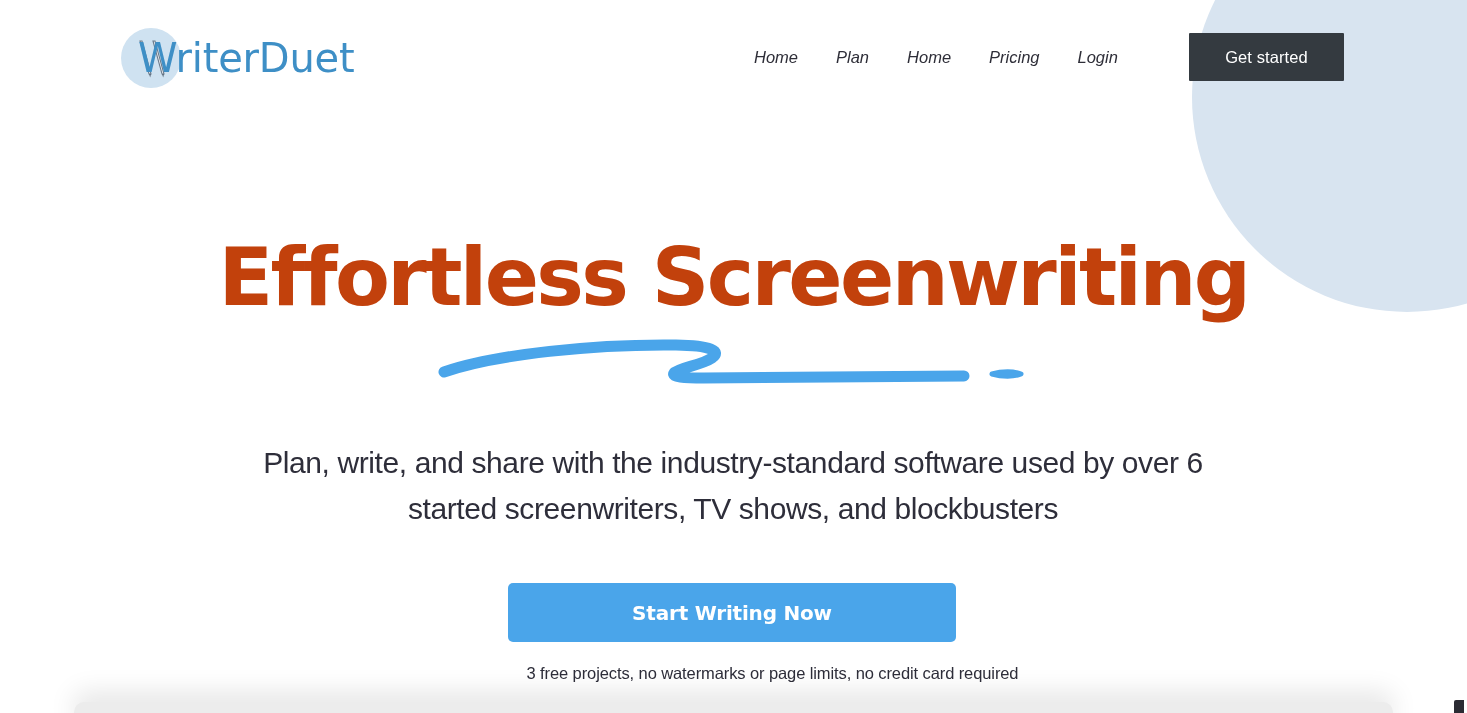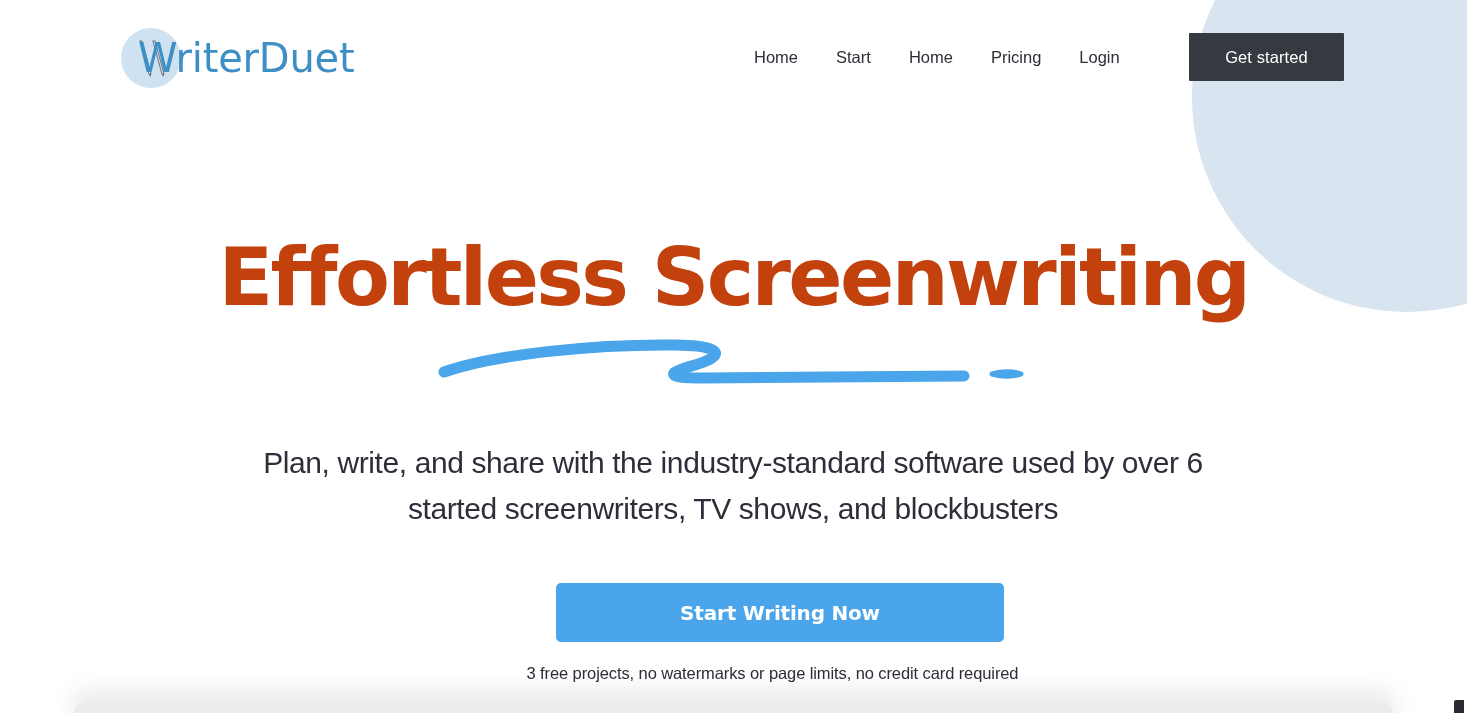--- a/index.html
+++ b/index.html
@@ -91,20 +91,21 @@
   }
 
   .nav-link {
     font-size: 16.5px;
     color: #2e2e38;
     text-decoration: none;
     padding: 6px 19px;
     line-height: 1.2;
     white-space: nowrap;
     cursor: pointer;
+    font-style: italic;
   }
 
   .cta-top {
     position: absolute;
     left: 1189px;
     top: 33px;
     width: 155px;
     height: 48px;
     background: #343a40;
     color: #ffffff;
@@ -174,21 +175,20 @@
     border: none;
     border-radius: 5px;
     font-family: "DejaVu Sans", sans-serif;
     font-size: 20px;
     font-weight: 700;
     letter-spacing: -0.2px;
     cursor: pointer;
     display: flex;
     align-items: center;
     justify-content: center;
-    margin-left: 48px;
   }
 
   .hero-note {
     position: absolute;
     top: 664px;
     left: 0;
     width: 1467px;
     font-size: 16.5px;
     color: #2e2e3a;
     letter-spacing: -0.1px;
@@ -239,21 +239,21 @@
             <path d="M33 14 L42 47 L44 47 L35 14 Z" fill="#f2f5f8" stroke="#6b7b8c" stroke-width="1.1"></path>
             <path d="M42 47 L44 47 L43.2 50.5 Z" fill="#5a6a7a"></path>
           </g>
         </svg>
       </span>
       <span class="brand-word">WriterDuet</span>
     </a>
 
     <nav class="nav">
       <a class="nav-link">Home</a>
-      <a class="nav-link">Start</a>
+      <a class="nav-link">Plan</a>
       <a class="nav-link">Home</a>
       <a class="nav-link">Pricing</a>
       <a class="nav-link">Login</a>
     </nav>
 
     <button class="cta-top">Get started</button>
   </header>
 
   <section class="hero">
 

